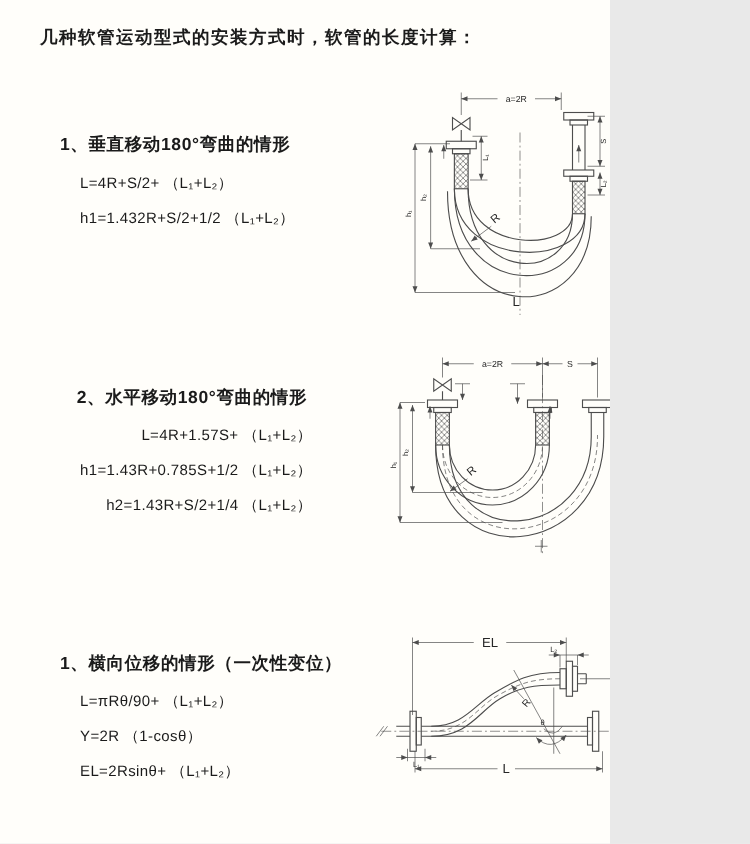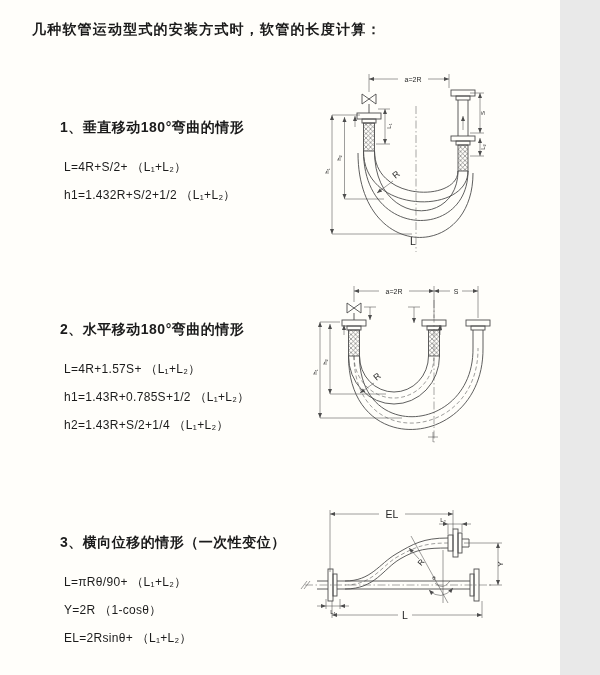--- a/index.html
+++ b/index.html
@@ -1,24 +1,24 @@
 <!DOCTYPE html>
 <html><head>
 <meta charset="utf-8">
 <style>
   html,body{margin:0;padding:0;background:#e9e9e9;}
-  .page{position:relative;width:560px;height:675px;background:#fffefa;overflow:hidden;
+  .page{position:relative;width:488px;height:675px;background:#fffefa;overflow:hidden;
         font-family:"Liberation Sans",sans-serif;color:#1b1b1b;}
   .title{position:absolute;left:32px;top:21px;font-size:14px;font-weight:bold;
          letter-spacing:1.2px;color:#1b1b1b;white-space:nowrap;}
   .sec{position:absolute;left:44px;}
-  .sec-h{margin:16px;font-size:14px;font-weight:bold;letter-spacing:0.5px;}
+  .sec-h{margin:4px;font-size:14px;font-weight:bold;letter-spacing:0.5px;}
   .flist{margin-top:7px;padding-left:20px;}
   .fline{font-size:12px;line-height:28px;letter-spacing:0.3px;white-space:nowrap;}
-  .s1{top:103px;} .s2{top:305px;} .s3{top:518px;}
+  .s1{top:103px;} .s2{top:305px;text-align:right;} .s3{top:518px;}
   .dia{position:absolute;}
   .d1{left:312px;top:66px;} .d2{left:306px;top:276px;} .d3{left:293px;top:500px;}
   
   .dln{stroke:#4d4d4d;stroke-width:0.9;fill:none;}
   .dthin{stroke:#4d4d4d;stroke-width:0.55;fill:none;}
   .cl{stroke:#4d4d4d;stroke-width:0.5;fill:none;stroke-dasharray:8 2.5 1.5 2.5;}
   .dsh{stroke:#4d4d4d;stroke-width:0.55;fill:none;stroke-dasharray:4 2.5;}
   .lbl{font-family:"Liberation Sans",sans-serif;font-size:7px;fill:#262626;}
   .s6{font-size:6px;} .s8{font-size:8px;} .s9{font-size:9px;} .s10{font-size:10.5px;}
   .bgx{fill:#fffefa;stroke:none;}
@@ -41,21 +41,21 @@
   <div class="sec s2">
     <div class="sec-h">2、水平移动180°弯曲的情形</div>
     <div class="flist">
       <div class="fline">L=4R+1.57S+ （L₁+L₂）</div>
       <div class="fline">h1=1.43R+0.785S+1/2 （L₁+L₂）</div>
       <div class="fline">h2=1.43R+S/2+1/4 （L₁+L₂）</div>
     </div>
   </div>
 
   <div class="sec s3">
-    <div class="sec-h">3、横向位移的情形（一次性变位）</div>
+    <div class="sec-h">1、横向位移的情形（一次性变位）</div>
     <div class="flist">
       <div class="fline">L=πRθ/90+ （L₁+L₂）</div>
       <div class="fline">Y=2R （1-cosθ）</div>
       <div class="fline">EL=2Rsinθ+ （L₁+L₂）</div>
     </div>
   </div>
 
   <svg class="dia d1" width="258" height="192" viewBox="0 0 258 192">
     <defs>
       <marker id="a1" viewBox="0 0 10 10" refX="10" refY="5" markerWidth="8" markerHeight="5" markerUnits="userSpaceOnUse" orient="auto-start-reverse">

